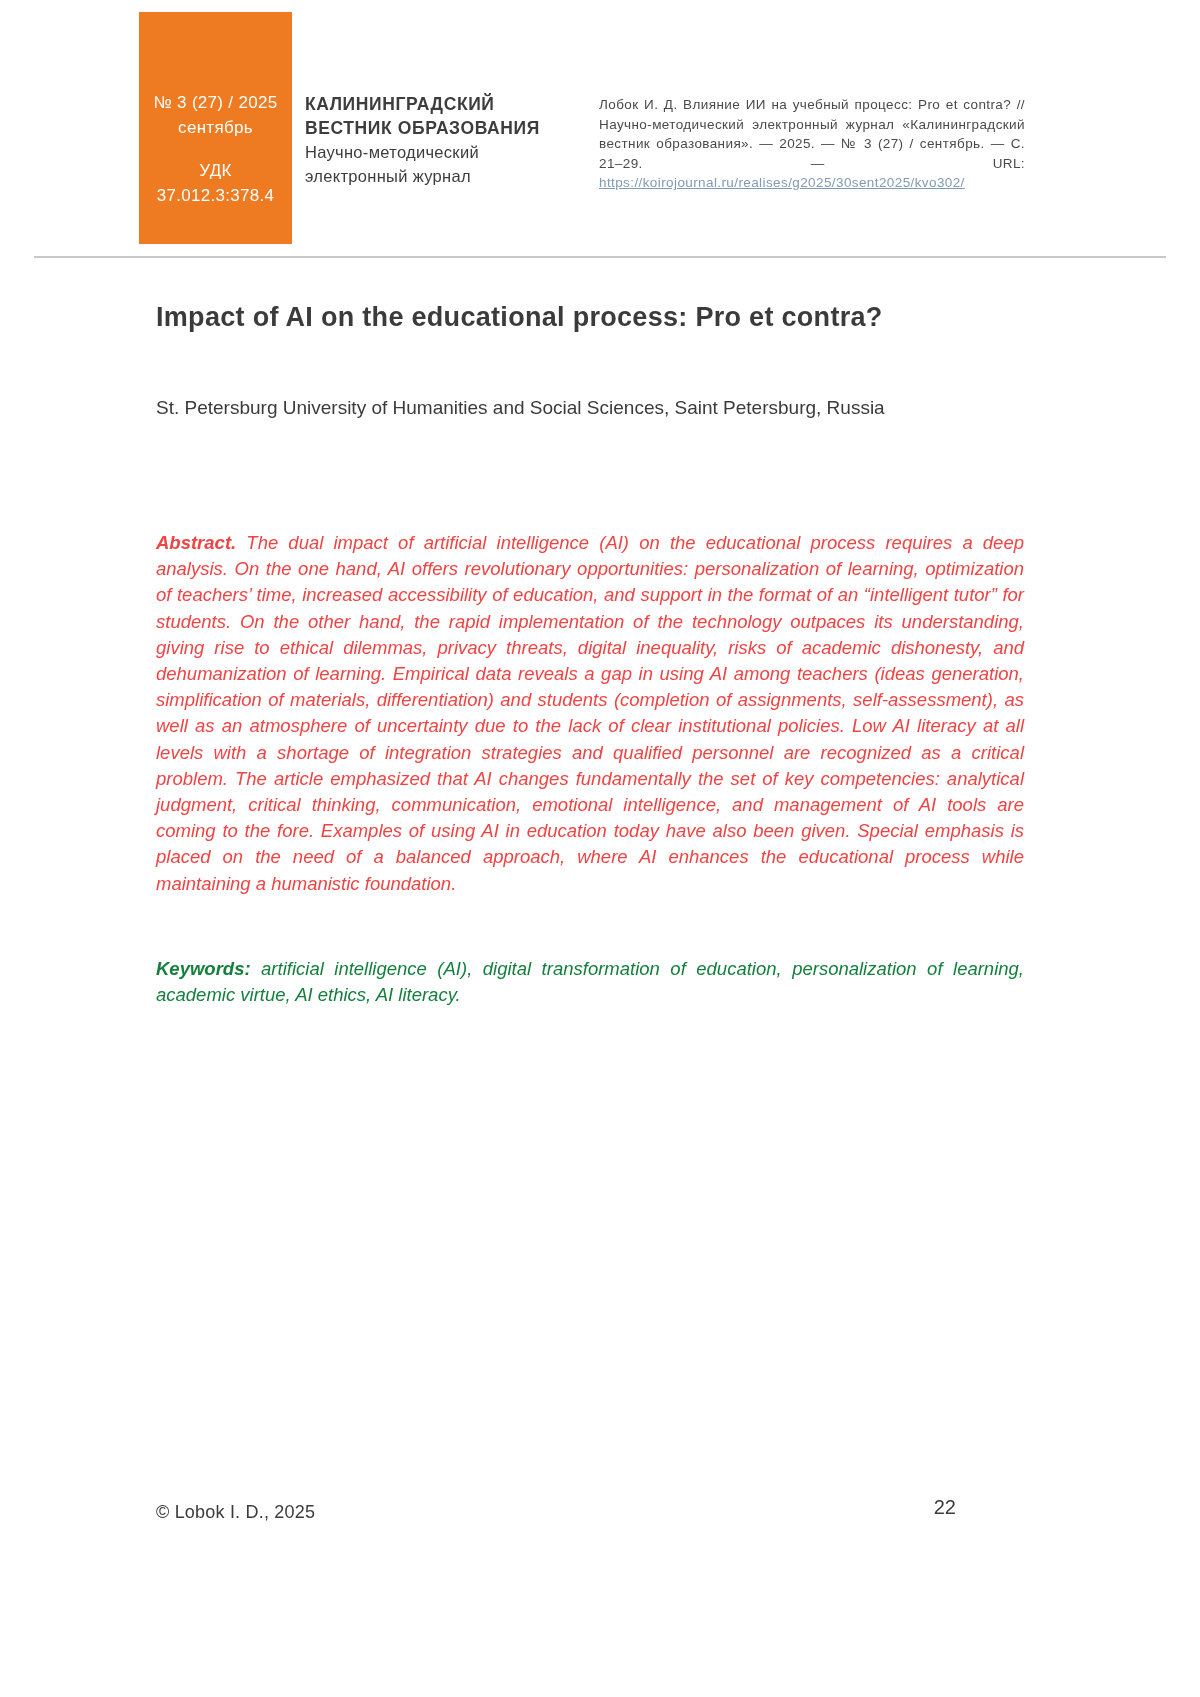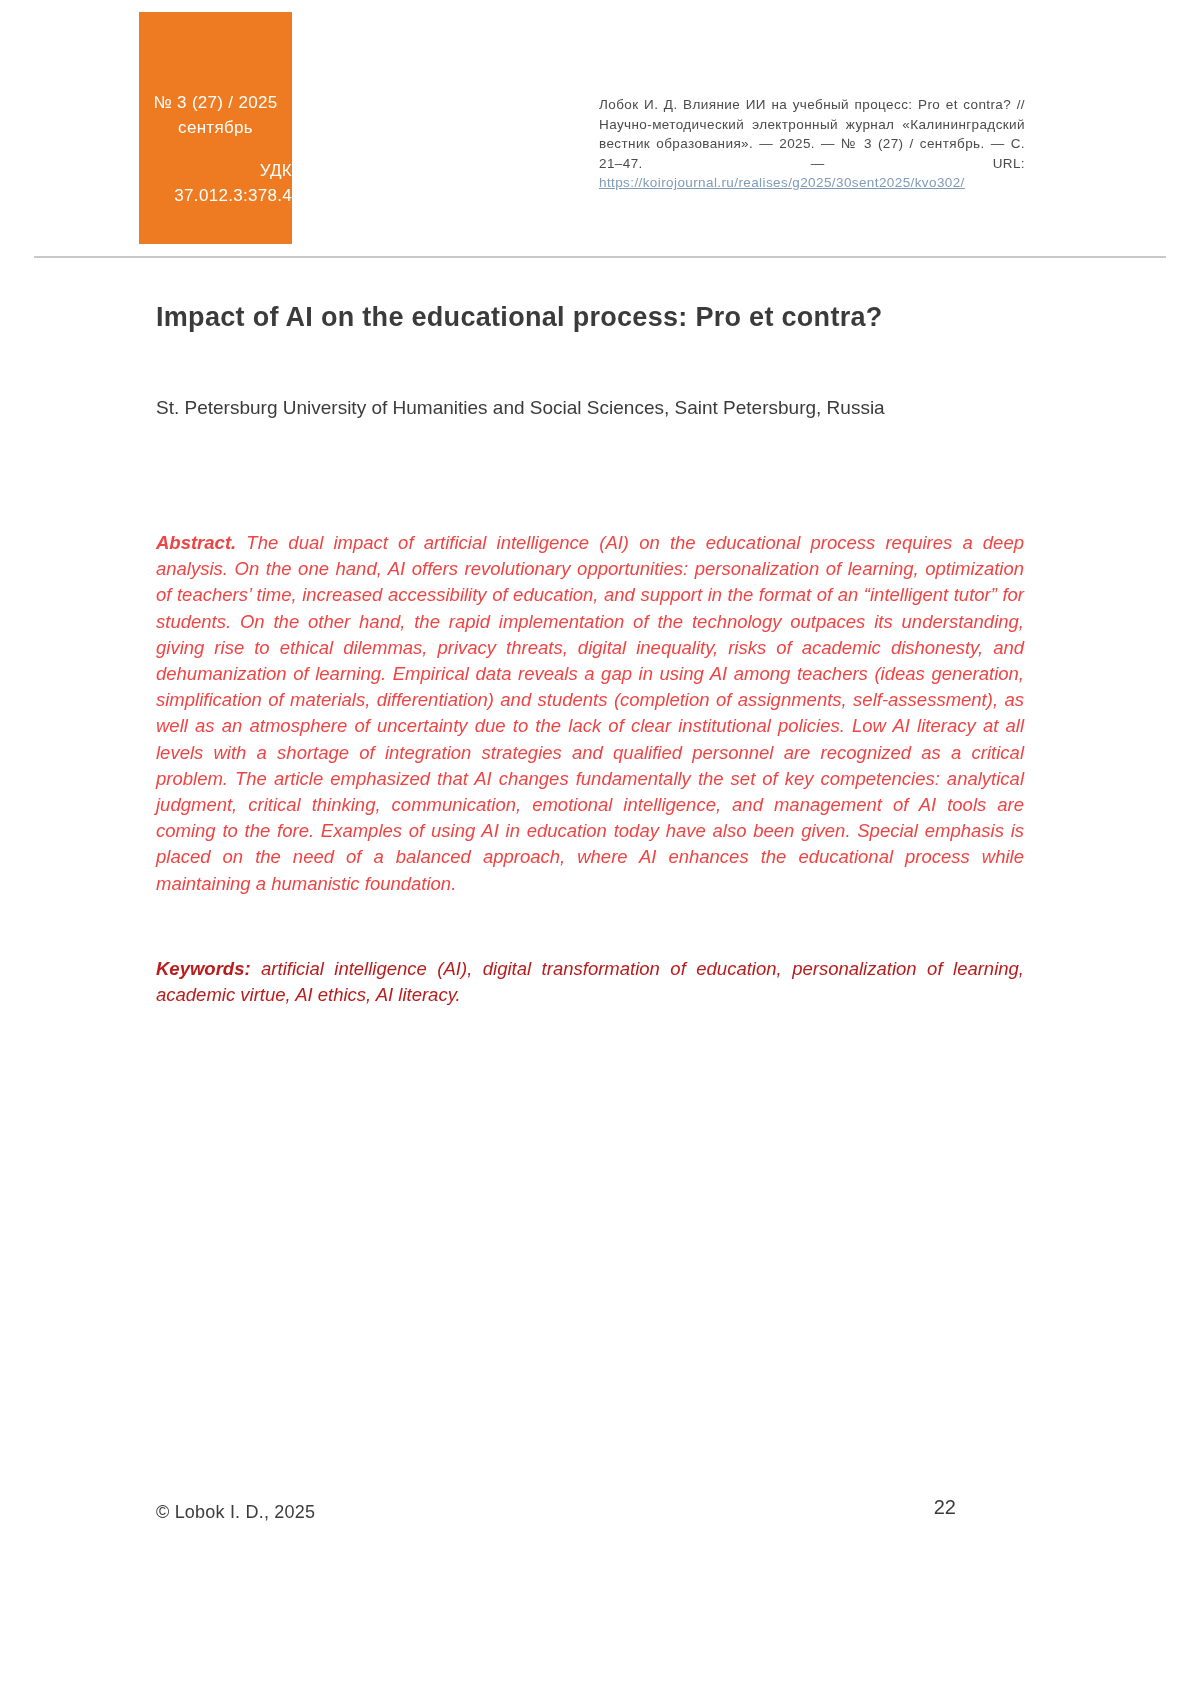--- a/index.html
+++ b/index.html
@@ -20,21 +20,21 @@
     left: 105px; top: 0;
     width: 153px; height: 232px;
     background: #ee7b22;
     color: #ffffff;
     text-align: center;
     padding-top: 78px;
     font-size: 17px;
     line-height: 25px;
     letter-spacing: 0.3px;
   }
-  .issue-box .udk { margin-top: 18px; text-align: right; }
+  .issue-box .udk { margin-top: 18px; }
 
   .journal-block {
     position: absolute;
     left: 271px; top: 80px;
     width: 270px;
     color: #3d3d3d;
   }
   .journal-title-line {
     font-weight: bold;
     font-size: 17.5px;
@@ -106,21 +106,21 @@
   .abstract .label { font-weight: bold; }
 
   .keywords {
     position: absolute;
     left: 122px; top: 944px;
     width: 868px;
     font-size: 18.5px;
     line-height: 26.2px;
     font-style: italic;
     text-align: justify;
-    color: #b91c1c;
+    color: #15803d;
   }
   .keywords .label { font-weight: bold; }
 
   
   .footer-copy {
     position: absolute;
     left: 122px; top: 1490px;
     font-size: 18px;
     letter-spacing: 0.2px;
     color: #3b3b3b;
@@ -139,22 +139,28 @@
 
   <div class="issue-box">
     <div>№ 3 (27) / 2025</div>
     <div>сентябрь</div>
     <div class="udk">
       <div>УДК</div>
       <div>37.012.3:378.4</div>
     </div>
   </div>
 
+  <div class="journal-block">
+    <div class="journal-title-line">КАЛИНИНГРАДСКИЙ</div>
+    <div class="journal-title-line">ВЕСТНИК ОБРАЗОВАНИЯ</div>
+    <div class="journal-subtitle-line">Научно-методический</div>
+    <div class="journal-subtitle-line">электронный журнал</div>
+  </div>
 
-  <p class="citation"><span>Лобок И. Д. Влияние ИИ на учебный процесс: Pro et contra? // Научно-методический электронный журнал «Калининградский вестник образования». — 2025. — № 3 (27) / сентябрь. — С. 21–47. — URL:</span> <a>https://koirojournal.ru/realises/g2025/30sent2025/kvo302/</a></p>
+  <p class="citation"><span>Лобок И. Д. Влияние ИИ на учебный процесс: Pro et contra? // Научно-методический электронный журнал «Калининградский вестник образования». — 2025. — № 3 (27) / сентябрь. — С. 21–29. — URL:</span> <a>https://koirojournal.ru/realises/g2025/30sent2025/kvo302/</a></p>
 
   <div class="divider"></div>
 
   <h1 class="article-title">Impact of AI on the educational process: Pro et contra?</h1>
 
   <div class="author-block">
     <div class="affiliation">St. Petersburg University of Humanities and Social Sciences, Saint Petersburg, Russia</div>
   </div>
 
   <p class="abstract" lang="en"><span class="label">Abstract.</span> <span>The dual impact of artificial intelligence (AI) on the educational process requires a deep analysis. On the one hand, AI offers revolutionary opportunities: personalization of learning, optimization of teachers’ time, increased accessibility of education, and support in the format of an “intelligent tutor” for students. On the other hand, the rapid implementation of the technology outpaces its understanding, giving rise to ethical dilemmas, privacy threats, digital inequality, risks of academic dishonesty, and dehumanization of learning. Empirical data reveals a gap in using AI among teachers (ideas generation, simplification of materials, differentiation) and students (completion of assignments, self-assessment), as well as an atmosphere of uncertainty due to the lack of clear institutional policies. Low AI literacy at all levels with a shortage of integration strategies and qualified personnel are recognized as a critical problem. The article emphasized that AI changes fundamentally the set of key competencies: analytical judgment, critical thinking, communication, emotional intelligence, and management of AI tools are coming to the fore. Examples of using AI in education today have also been given. Special emphasis is placed on the need of a balanced approach, where AI enhances the educational process while maintaining a humanistic foundation.</span></p>

